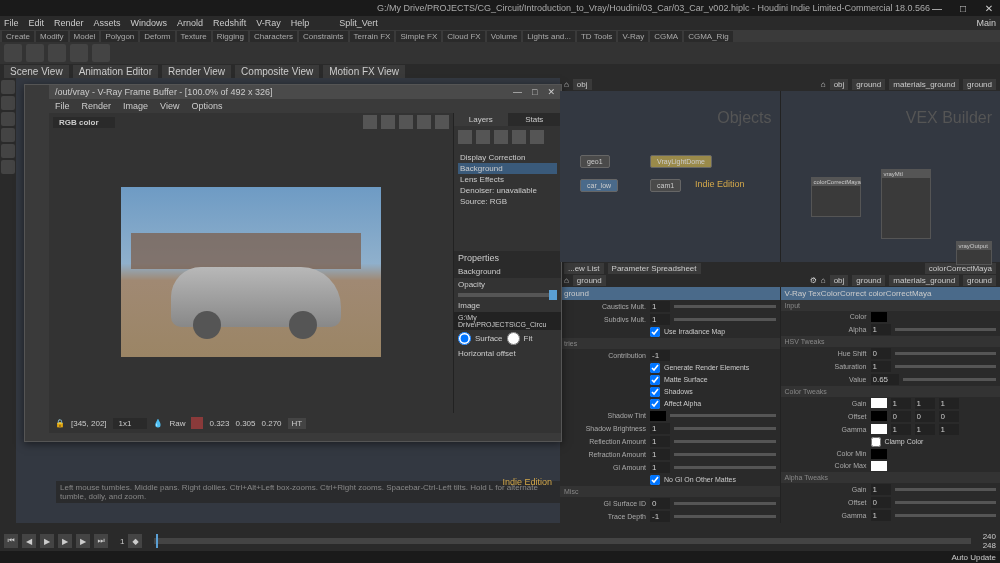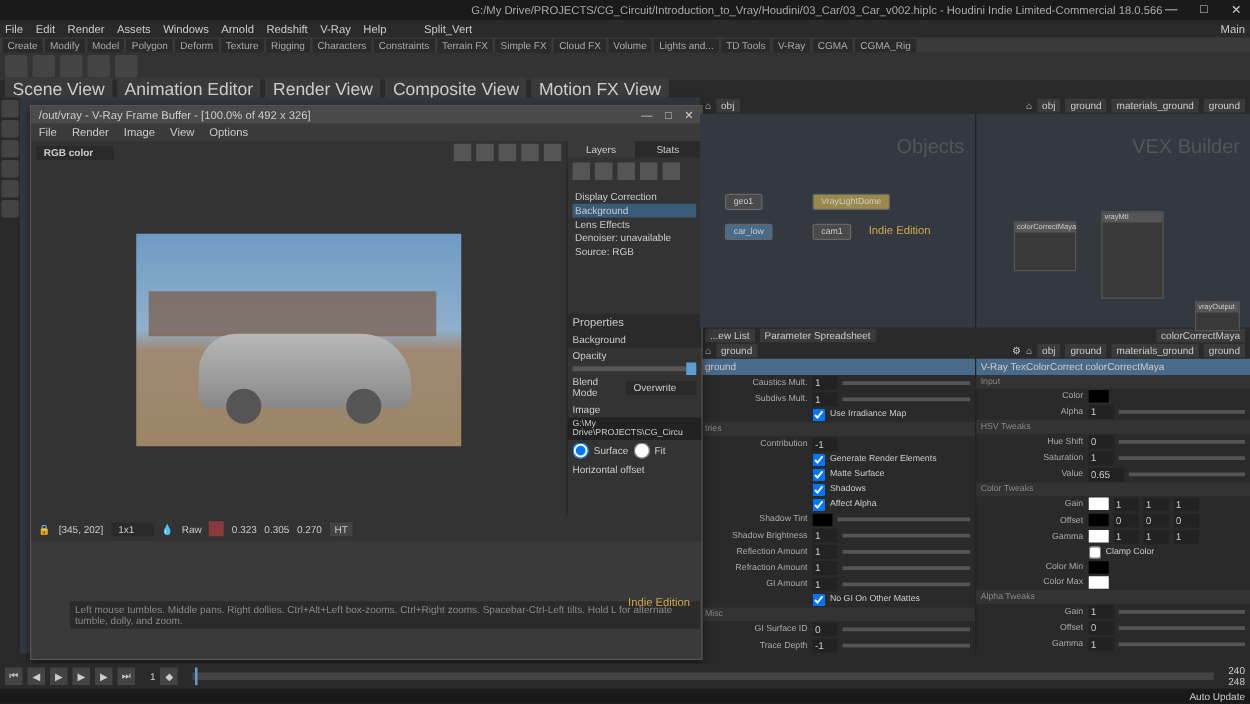--- a/index.html
+++ b/index.html
@@ -12,31 +12,31 @@
 
 .menubar { background: #2a2a2a; height: 14px; display: flex; align-items: center; padding: 0 4px; gap: 10px; font-size: 9px; color: #ccc; }
 .menubar span { cursor: pointer; }
 
 .shelf-tabs { background: #3a3a3a; height: 12px; display: flex; gap: 2px; padding: 0 2px; font-size: 8px; align-items: center; }
 .shelf-tab { background: #2a2a2a; padding: 1px 4px; color: #aaa; cursor: pointer; white-space: nowrap; }
 
 .shelf-icons { background: #333; height: 22px; display: flex; gap: 4px; padding: 2px 4px; align-items: center; }
 .shelf-icon { width: 18px; height: 18px; background: #444; border-radius: 2px; }
 
-.tab-row { background: #2a2a2a; height: 14px; display: flex; gap: 4px; padding: 0 4px; align-items: center; font-size: 14px; }
+.tab-row { background: #2a2a2a; height: 14px; display: flex; gap: 4px; padding: 0 4px; align-items: center; font-size: 10px; }
 .pane-tab { background: #3a3a3a; padding: 1px 6px; color: #ccc; cursor: pointer; }
 
 .main-area { display: flex; height: 445px; }
 .left-toolbar { width: 16px; background: #2a2a2a; display: flex; flex-direction: column; gap: 2px; padding: 2px 0; }
 .tool-icon { width: 14px; height: 14px; background: #444; margin: 0 auto; border-radius: 2px; }
 
 .viewport { flex: 1; background: #333841; position: relative; }
 
 
-.vfb { position: absolute; left: 8px; top: 6px; width: 538px; height: 444px; background: #3a3a3a; border: 1px solid #555; box-shadow: 0 2px 8px rgba(0,0,0,0.5); }
+.vfb { position: absolute; left: 8px; top: 6px; width: 538px; height: 358px; background: #3a3a3a; border: 1px solid #555; box-shadow: 0 2px 8px rgba(0,0,0,0.5); padding-left: 24px; }
 .vfb-title { background: #4a4a4a; height: 14px; display: flex; align-items: center; padding: 0 6px; font-size: 9px; justify-content: space-between; }
 .vfb-close { cursor: pointer; }
 .vfb-menu { background: #3a3a3a; height: 14px; display: flex; gap: 12px; padding: 0 6px; font-size: 9px; align-items: center; }
 .vfb-body { display: flex; height: 300px; }
 .vfb-history { width: 110px; background: #333; border-right: 1px solid #222; }
 .vfb-history-title { background: #2a2a2a; padding: 2px 4px; font-size: 9px; }
 .vfb-history-icons { display: flex; gap: 6px; padding: 4px; }
 .vfb-icon { width: 14px; height: 14px; background: #555; }
 .vfb-search { display: flex; padding: 2px; gap: 2px; }
 .vfb-search input { flex: 1; background: #2a2a2a; border: none; color: #ccc; font-size: 8px; padding: 2px; }
@@ -247,24 +247,20 @@
               </div>
             <div class="vfb-prop-row">
                 <span>Opacity</span>
               </div>
             <div class="vfb-prop-row">
                 <div class="vfb-slider">
                   <div class="vfb-slider-thumb"></div>
                 </div>
               </div>
             <div class="vfb-prop-row">
-                <span>Blend Mode</span>
-                <span class="vfb-dropdown">Overwrite</span>
-              </div>
-            <div class="vfb-prop-row">
                 <span>Image</span>
               </div>
             <div class="vfb-prop-row" style="background:#222">
                 <span style="font-size:7px">G:\My Drive\PROJECTS\CG_Circu</span>
               </div>
             <div class="vfb-prop-row">
               <input type="radio" checked="" style="">
                 <span>Surface</span>
               <input type="radio" style="">
                 <span>Fit</span>

